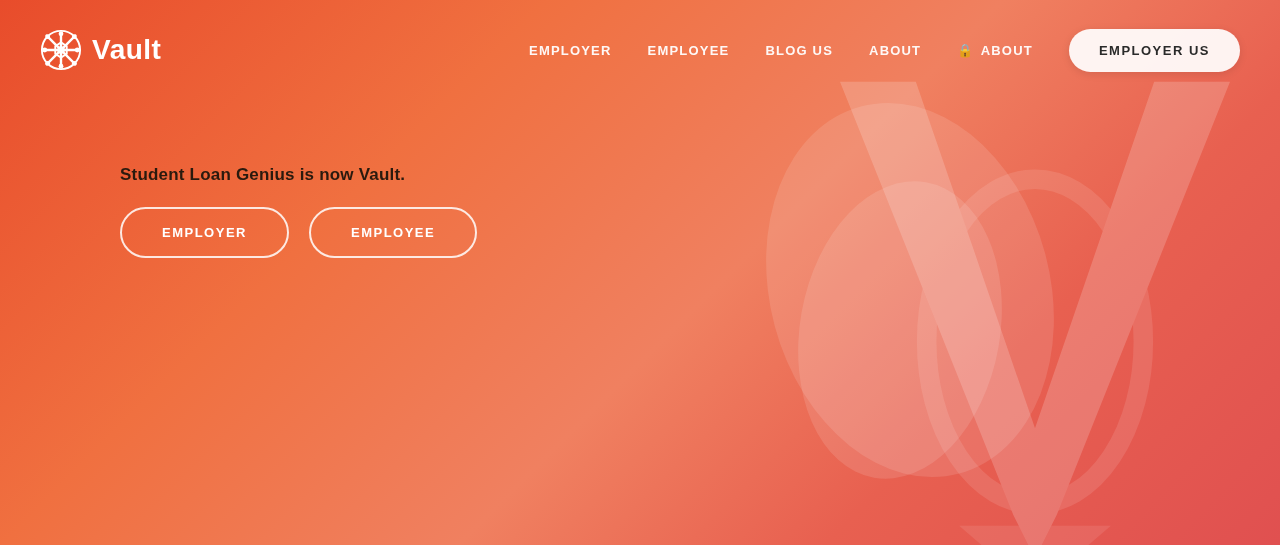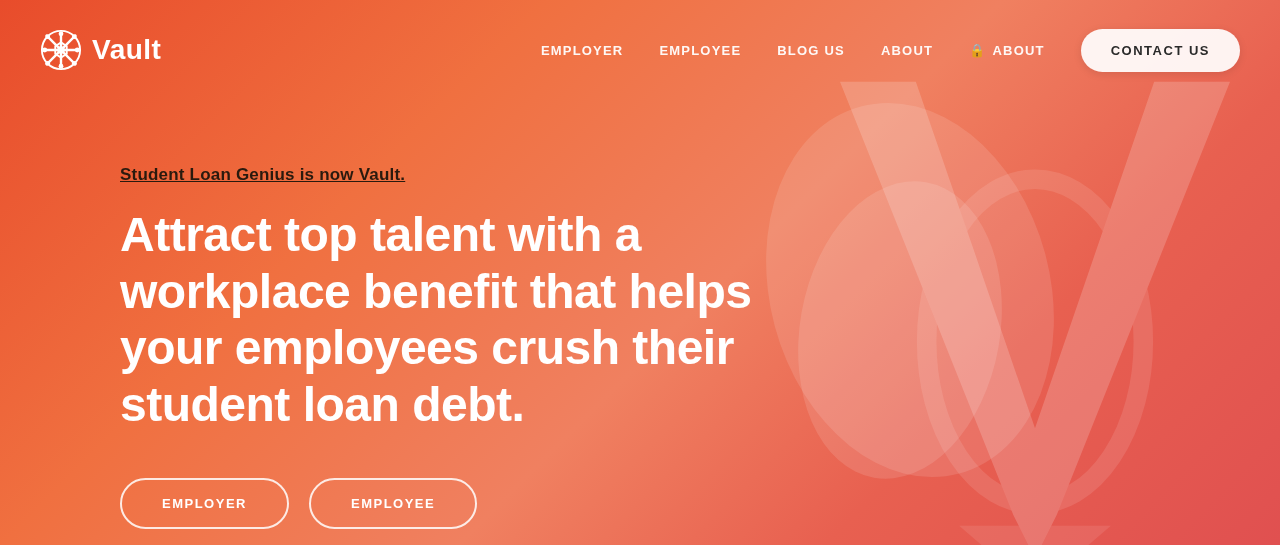--- a/index.html
+++ b/index.html
@@ -123,21 +123,20 @@
       top: 165px;
       max-width: 700px;
     }
 
     .subtitle {
       font-size: 17px;
       font-weight: 700;
       color: #2a1a0e;
       margin-bottom: 22px;
       letter-spacing: 0.2px;
-      text-decoration: underline;
     }
 
     .headline {
       font-size: 48px;
       font-weight: 800;
       color: #fff;
       line-height: 1.18;
       margin-bottom: 44px;
       letter-spacing: -0.5px;
     }
@@ -204,26 +203,25 @@
 
     <nav class="nav">
       <a class="nav-link">EMPLOYER</a>
       <a class="nav-link">EMPLOYEE</a>
       <a class="nav-link">BLOG US</a>
       <a class="nav-link">ABOUT</a>
       <div class="nav-link nav-login">
         <span class="lock-icon">🔒</span>
         <span>ABOUT</span>
       </div>
-      <button class="contact-btn">CONTACT US</button>
+      <button class="contact-btn">EMPLOYER US</button>
     </nav>
   </header>
 
   <div class="content">
     <p class="subtitle">Student Loan Genius is now Vault.</p>
-    <h1 class="headline">Attract top talent with a workplace benefit that helps your employees crush their student loan debt.</h1>
     <div class="cta-buttons">
       <button class="cta-btn">EMPLOYER</button>
       <button class="cta-btn">EMPLOYEE</button>
     </div>
   </div>
 
 </div>
 
 </body></html>

